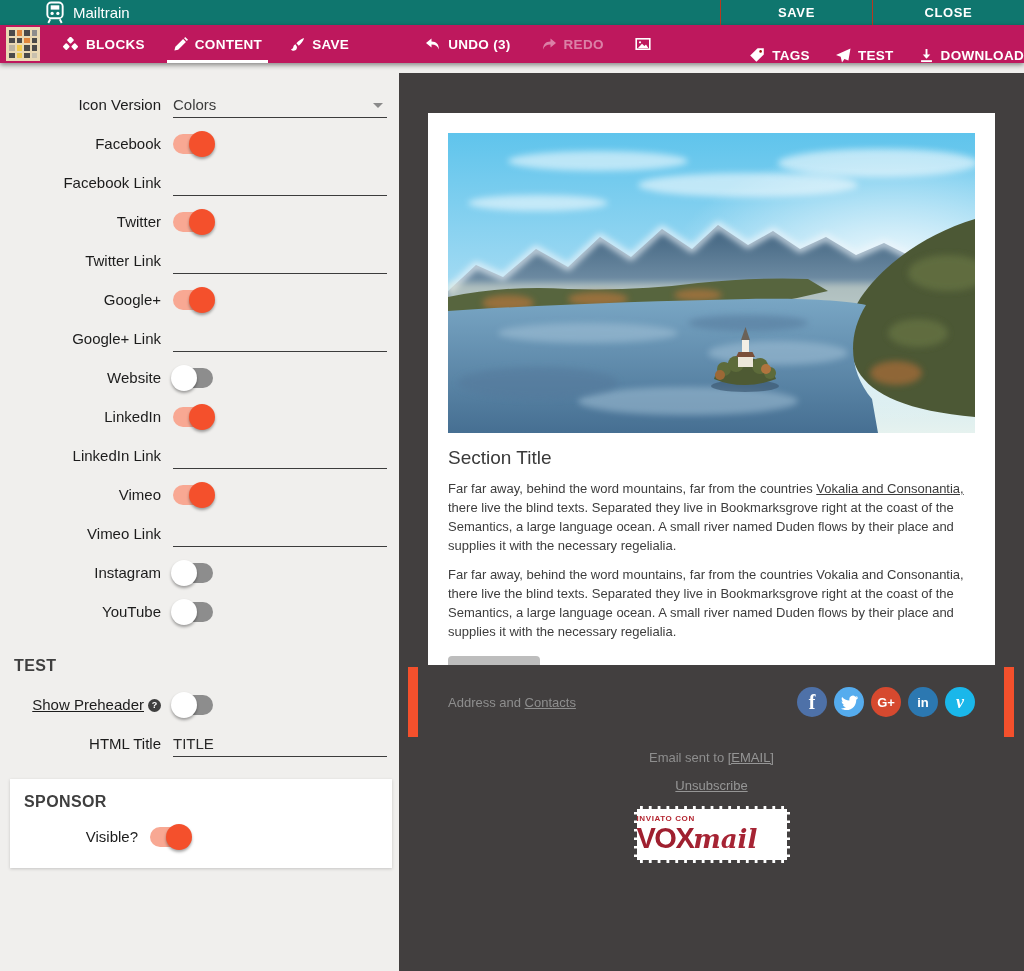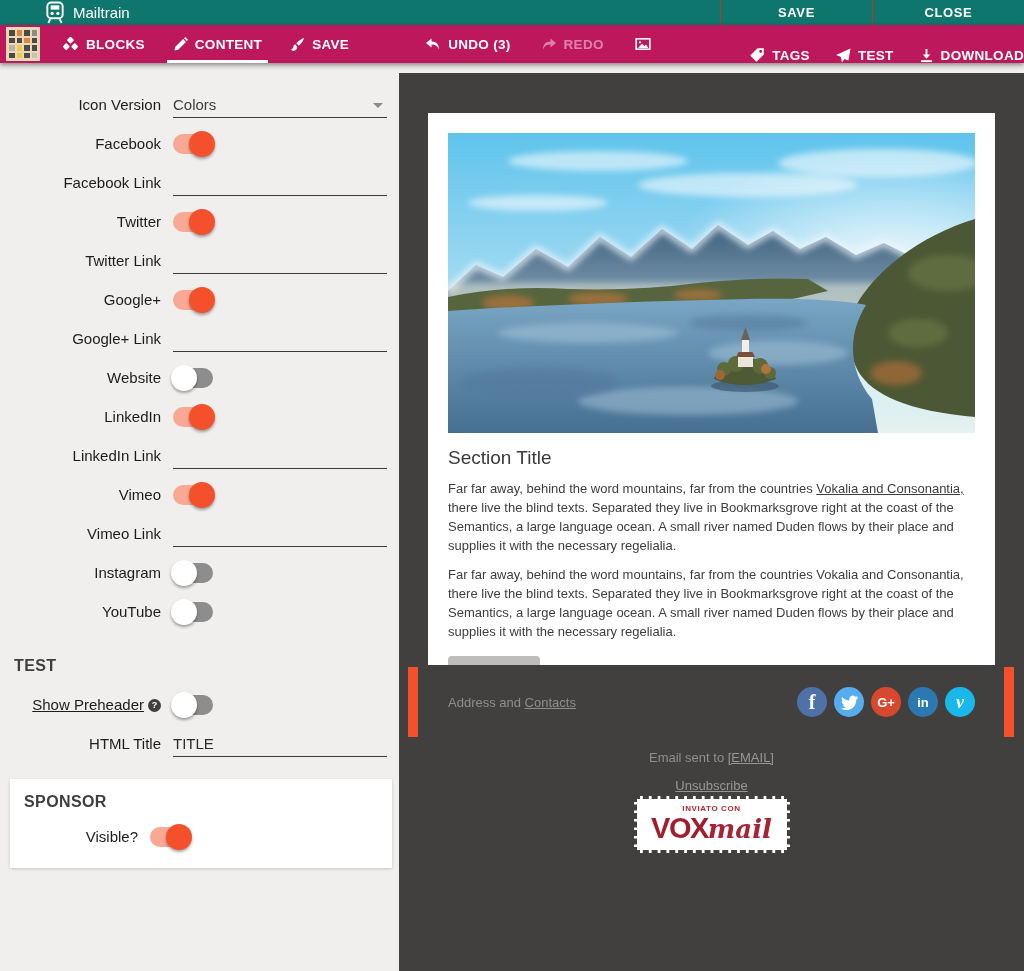--- a/index.html
+++ b/index.html
@@ -74,22 +74,22 @@
   .faddr a { color:#8e8e8e; text-decoration:underline; cursor:pointer; }
   .socs { display:flex; gap:7px; }
   .soc { width:30px; height:30px; border-radius:50%; color:#fff; display:flex; align-items:center;
          justify-content:center; font-weight:bold; font-size:13px; cursor:pointer; }
   .soc[data-name="facebook-icon"] { font-family:"Liberation Serif",serif; font-size:20px; }
   .soc[data-name="vimeo-icon"] { font-style:italic; font-size:18px; font-family:"Liberation Serif",serif; }
   .sel-bar { position:absolute; width:10px; height:70px; background:#f4502c; top:594px; }
   .sel-bar.l { left:9px; } .sel-bar.r { left:605px; }
   .pline { text-align:center; color:#8e8e8e; font-size:13px; margin-top:13px; }
   .pline a { color:#969696; text-decoration:underline; cursor:pointer; }
-  .stamp { width:156px; margin:3px auto 0; background:#fff; border:3px dashed #423f3f;
-           text-align:center; padding:5px 0 7px; }
+  .stamp { width:156px; margin:13px auto 0; background:#fff; border:3px dashed #423f3f;
+           text-align:left; padding:5px 0 7px; }
   .stamp-top { font-size:8px; font-weight:bold; color:#b3242f; letter-spacing:.6px; }
   .stamp-logo { line-height:1; margin-top:1px; }
   .vox { font-size:29px; font-weight:bold; color:#9f1f2f; letter-spacing:-1.5px; }
   .voxmail { font-size:26px; font-style:italic; font-weight:bold; color:#a62434; font-family:"DejaVu Serif",serif; }
 </style>
 </head>
 <body>
 
 <div class="hdr" data-name="app-header">
   <div class="brand" data-name="app-brand">

